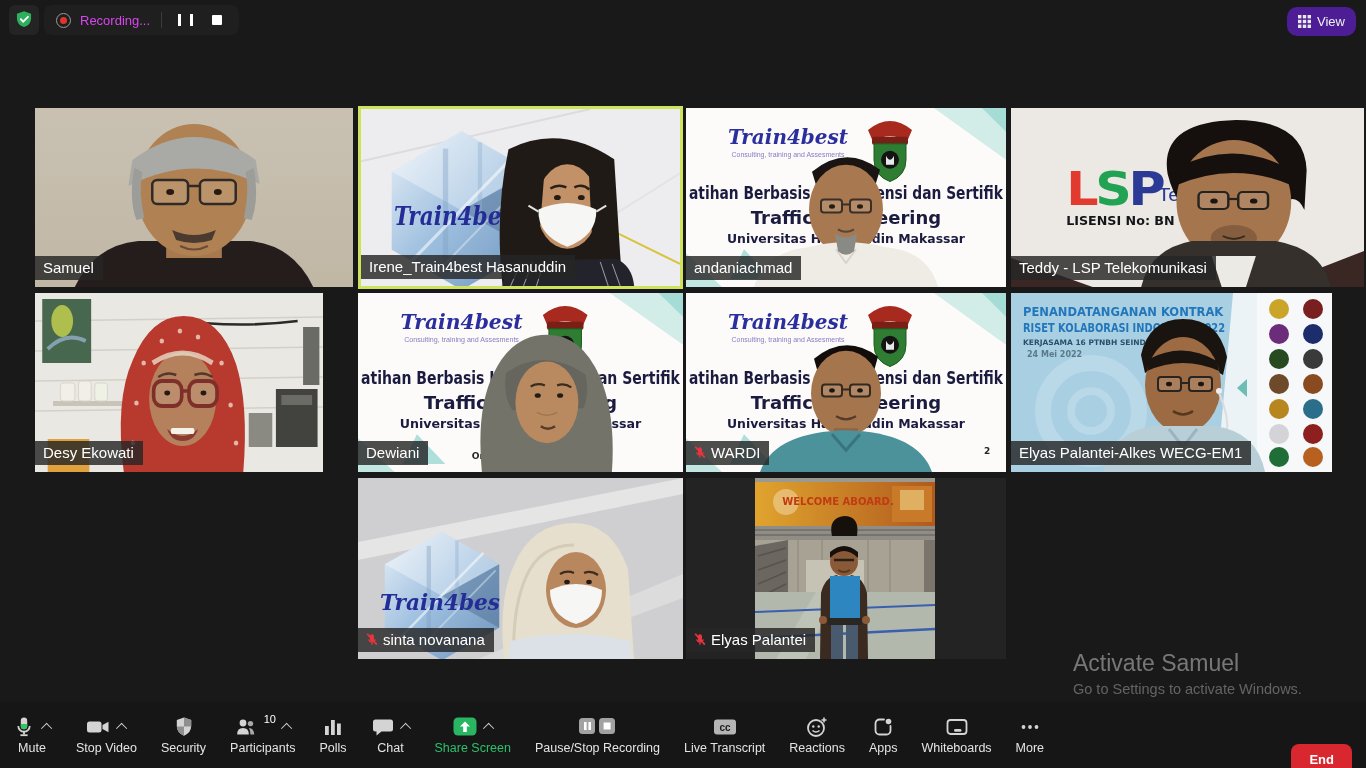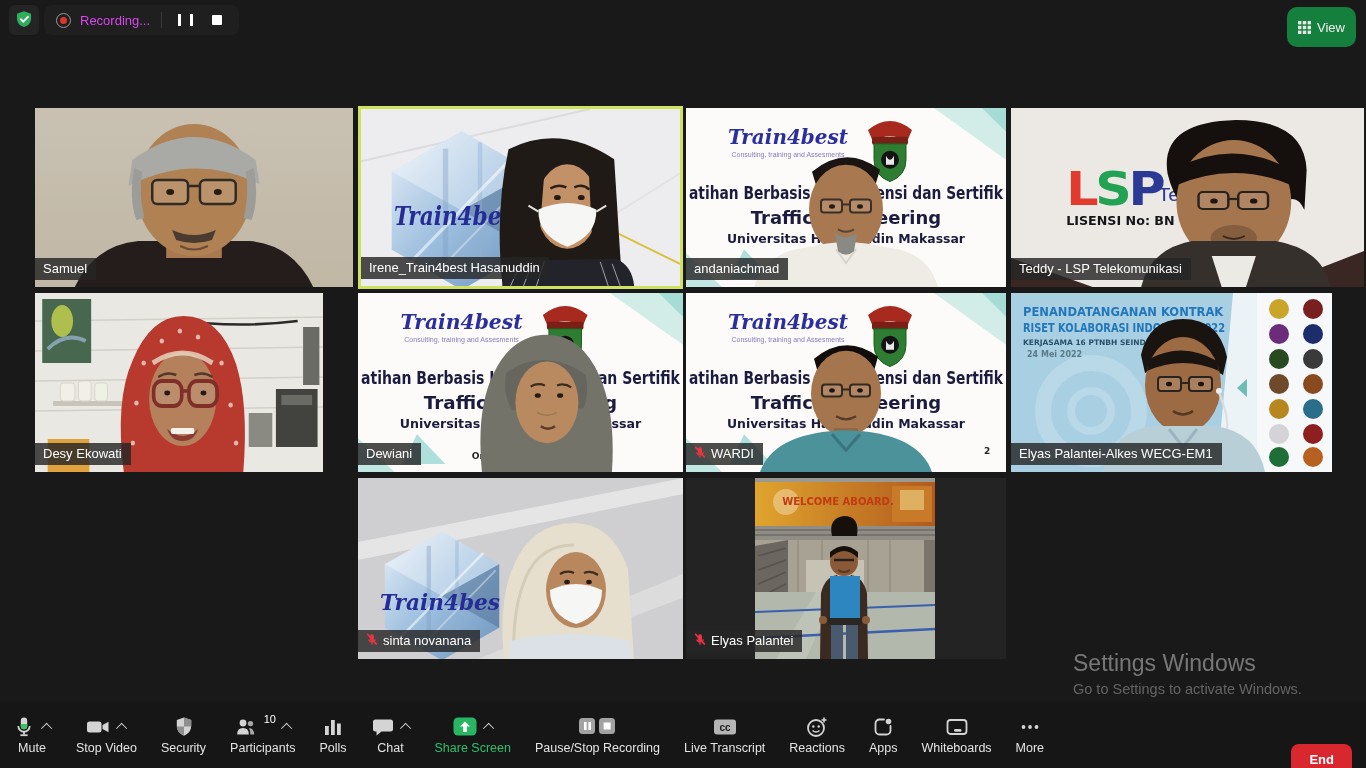--- a/index.html
+++ b/index.html
@@ -12,29 +12,29 @@
     display:flex;align-items:center;justify-content:center;}
   .rec-pill{position:absolute;left:44px;top:5px;height:30px;background:#1f1f1f;border-radius:8px;
     display:flex;align-items:center;padding:0 12px;gap:9px;}
   .rec-ring{width:13px;height:13px;border:1.5px solid #9a9a9a;border-radius:50%;display:flex;align-items:center;justify-content:center;}
   .rec-core{width:7px;height:7px;background:#e0352b;border-radius:50%;}
   .rec-label{color:#d946ef;font-size:13px;}
   .rec-div{width:1px;height:16px;background:#3a3a3a;margin:0 2px;}
   .rec-btn{background:none;border:none;padding:4px 5px;cursor:pointer;display:flex;align-items:center;}
   .pause-glyph{width:9px;height:12px;border-left:3px solid #fff;border-right:3px solid #fff;}
   .stop-glyph{width:10px;height:10px;background:#fff;border-radius:1px;}
-  .view-btn{position:absolute;right:10px;top:7px;height:40px;background:#15803d;border:none;border-radius:10px;
+  .view-btn{position:absolute;right:10px;top:7px;height:29px;background:#4c1d95;border:none;border-radius:10px;
     color:#f0f0f0;font-size:13px;display:flex;align-items:center;gap:6px;padding:0 11px;cursor:pointer;}
 
   
   .tile{position:absolute;background:#101010;overflow:hidden;box-sizing:border-box;}
   .tile svg.scene{position:absolute;left:0;top:0;width:100%;height:100%;display:block;}
   .tile.active{border:3px solid #cfe25e;}
-  .name-tag{position:absolute;left:0;bottom:7px;background:rgba(38,38,38,0.82);color:#fff;font-size:13px;
-    padding:3px 9px 4px 8px;display:flex;align-items:flex-start;gap:5px;max-width:95%;white-space:nowrap;}
+  .name-tag{position:absolute;left:0;bottom:7px;background:rgba(38,38,38,0.82);color:#fff;font-size:15px;
+    padding:3px 9px 4px 8px;display:flex;align-items:center;gap:5px;max-width:95%;white-space:nowrap;}
 
   
   .toolbar{position:absolute;left:0;bottom:0;width:100%;height:66px;background:#161616;
     display:flex;align-items:center;padding:0 14px 0 12px;box-sizing:border-box;gap:24px;}
   .tb-item{background:none;border:none;color:#e4e4e4;display:flex;flex-direction:column;align-items:center;
     gap:3px;cursor:pointer;padding:0;font-family:inherit;}
   .tb-icon-row{display:flex;align-items:center;height:24px;gap:5px;}
   .tb-label{font-size:12.5px;line-height:13px;}
   .tb-label.green{color:#2bc06a;}
   .chev{width:7px;height:7px;border-left:1.7px solid #cfcfcf;border-top:1.7px solid #cfcfcf;
@@ -474,21 +474,21 @@
     </svg>
     <div class="name-tag">
       <svg width="12" height="13">
           <use href="#mic-off"></use>
         </svg>
       <span>Elyas Palantei</span>
     </div>
   </div>
 
   <div class="watermark">
-    <div class="wm1">Settings Windows</div>
+    <div class="wm1">Activate Samuel</div>
     <div class="wm2">Go to Settings to activate Windows.</div>
   </div>
 
   <div class="toolbar">
 
     <button class="tb-item">
       <span class="tb-icon-row">
         <svg width="24" height="24" viewBox="0 0 24 24">
           <path d="M12,2.5 a3.2,3.2 0 0 1 3.2,3.2 v5.3 a3.2,3.2 0 0 1 -6.4,0 V5.7 A3.2,3.2 0 0 1 12,2.5 z" fill="#d4d4d4"></path>
           <path d="M8.8,9 v2 a3.2,3.2 0 0 0 6.4,0 V9 z" fill="#31c864"></path>

